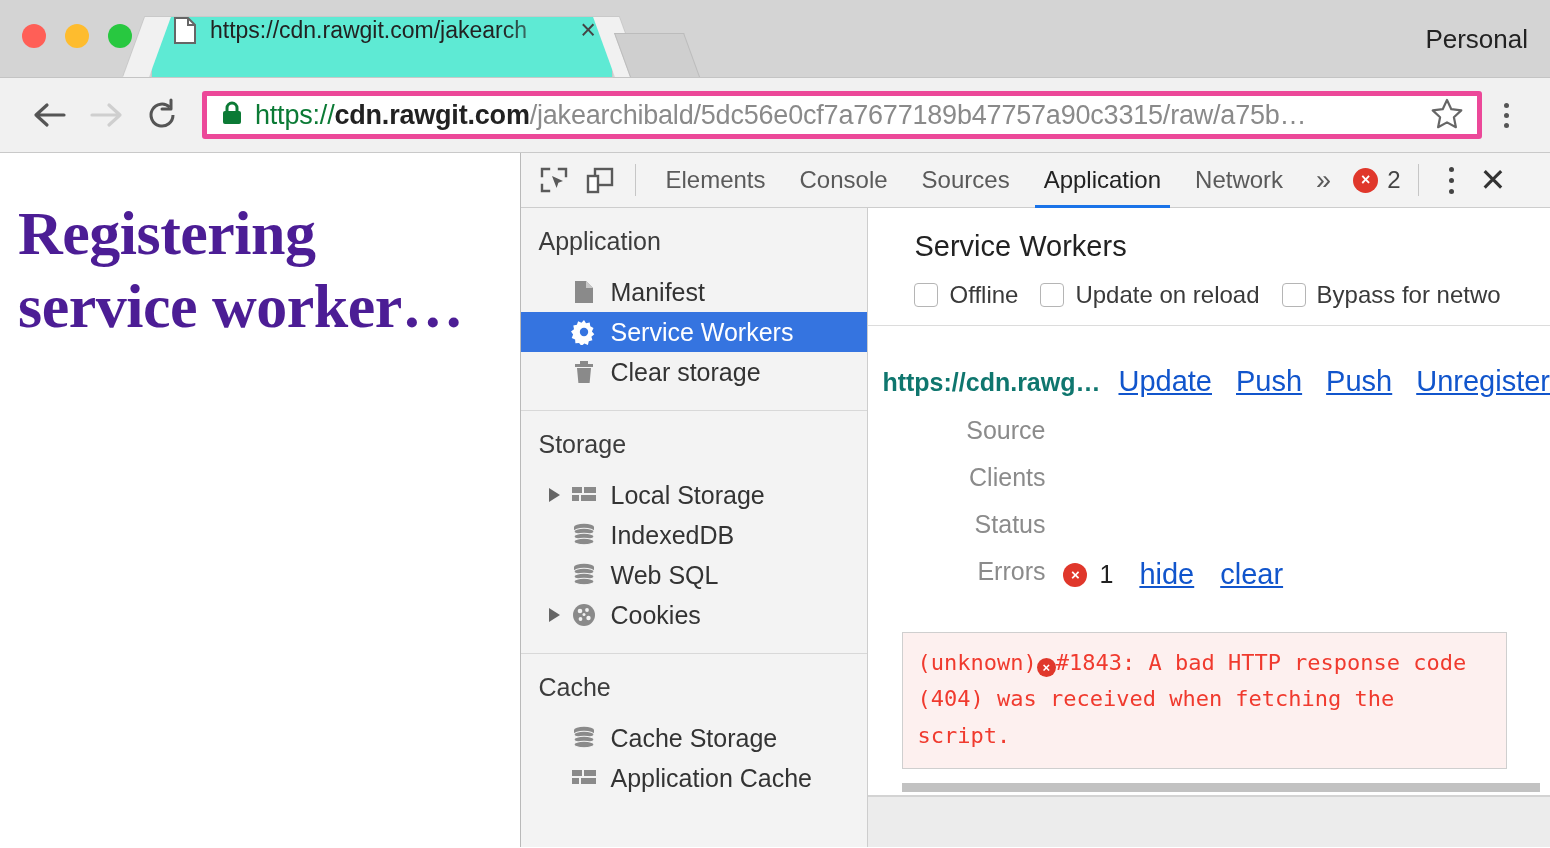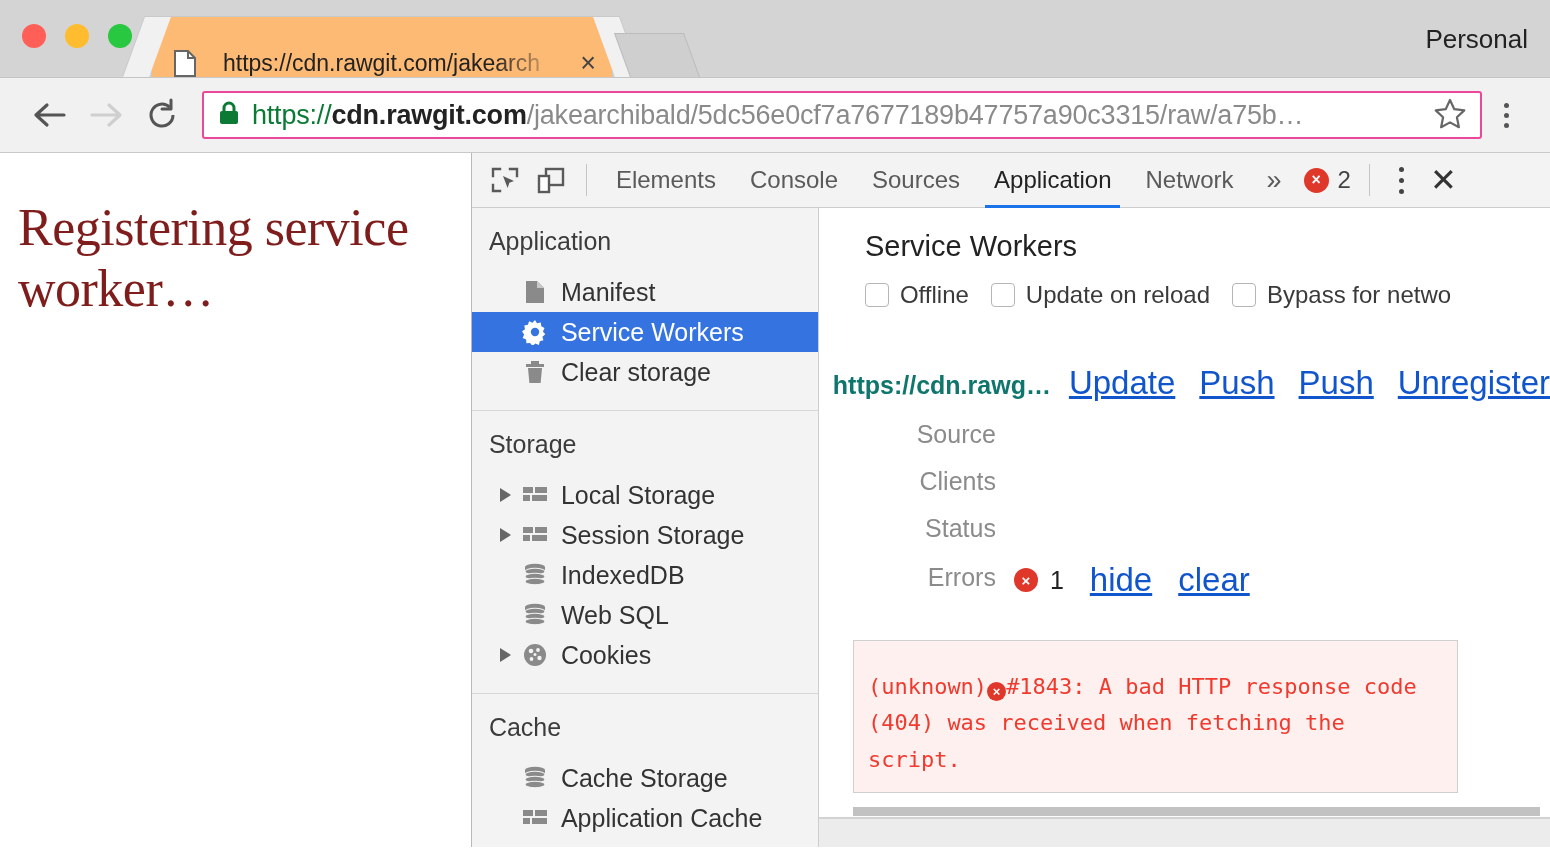--- a/index.html
+++ b/index.html
@@ -22,26 +22,25 @@
     display: flex; gap: 19px; align-items: center;
   }
   .light { width: 24px; height: 24px; border-radius: 50%; }
   .light.red { background: #ff5f57; }
   .light.yellow { background: #febc2e; }
   .light.green { background: #28c840; }
 
   .tab {
     position: absolute; left: 152px; bottom: 0;
     width: 460px; height: 60px;
-    background: #fdba74;
+    background: #5eead4;
     border-top-left-radius: 3px; border-top-right-radius: 3px;
-    display: flex; align-items: flex-end;
+    display: flex; align-items: flex-start;
     padding: 0 10px 0 22px;
     box-shadow: 0 0 0 1px #c9c9c9;
-    gap: 13px;
   }
   .tab:before, .tab:after {
     content: ""; position: absolute; bottom: 0;
     width: 26px; height: 60px; background: #f1f1f1;
   }
   .tab:before { left: -18px; transform: skewX(-20deg); box-shadow: -1px -1px 0 0 #c9c9c9; }
   .tab:after  { right: -18px; transform: skewX(20deg);  box-shadow:  1px -1px 0 0 #c9c9c9; }
 
   .tab-favicon {
     width: 22px; height: 27px; margin-right: 14px; flex: 0 0 auto;
@@ -74,21 +73,21 @@
   .navbar {
     height: 75px; background: #f1f1f1; display: flex; align-items: center;
     padding: 0 22px; border-bottom: 1px solid #c9c9c9; gap: 0;
   }
   .navbtn {
     width: 56px; height: 56px; display: flex; align-items: center;
     justify-content: center; flex: 0 0 auto;
   }
   .omnibox {
     flex: 1; height: 48px; margin-left: 12px; margin-right: 2px;
-    background: #fff; border: 2px solid #ec4899; border-radius: 3px;
+    background: #fff; border: 5px solid #ec4899; border-radius: 3px;
     display: flex; align-items: center; padding: 0 14px; gap: 12px;
     overflow: hidden;
   }
   .omnibox-url {
     font-size: 27px; white-space: nowrap; overflow: hidden; flex: 1;
     letter-spacing: -0.2px;
   }
   .url-scheme { color: #0b7a35; }
   .url-host { color: #222; font-weight: 600; }
   .url-path { color: #8a8a8a; }
@@ -100,22 +99,22 @@
   
   .viewport { display: flex; height: 694px; }
 
   .page {
     width: 535px; background: #fff; padding: 44px 30px 0 18px;
     position: relative; overflow: hidden;
     border-right: 1px solid #b9b9b9;
   }
   .page h1 {
     font-family: "Liberation Serif", serif;
-    font-size: 52px; font-weight: 400; line-height: 1.18;
-    color: #7f1d1d; letter-spacing: -0.5px;
+    font-size: 62px; font-weight: 700; line-height: 1.18;
+    color: #4c1d95; letter-spacing: -0.5px;
   }
 
   
   .devtools { flex: 1; display: flex; flex-direction: column; background: #fff; }
 
   .dt-toolbar {
     height: 55px; background: #f3f3f3; border-bottom: 1px solid #cdcdcd;
     display: flex; align-items: center; padding: 0 10px; gap: 0;
   }
   .dt-iconbtn {
@@ -186,33 +185,33 @@
   .sw-hr { height: 1px; background: #dcdcdc; }
 
   .sw-reg { padding: 30px 0 0 0; }
   .sw-row { display: flex; align-items: baseline; padding: 9px 0; }
   .sw-label {
     width: 195px; text-align: right; padding-right: 18px;
     font-size: 25px; color: #8b8b8b; flex: 0 0 auto;
   }
   .sw-label.scope { color: #0f766e; font-weight: 700; width: 250px; }
   .sw-links { display: flex; gap: 24px; }
-  .sw-link { font-size: 33px; color: #1155cc; text-decoration: underline; }
+  .sw-link { font-size: 29px; color: #1155cc; text-decoration: underline; }
   .sw-val { font-size: 25px; color: #222; }
   .err-inline { display: flex; align-items: center; gap: 12px; }
   .err-inline .err-dot2 {
     width: 24px; height: 24px; border-radius: 50%; background: #e0372b;
     color: #fff; font-size: 15px; display: flex; align-items: center;
     justify-content: center; font-weight: bold; flex: 0 0 auto;
   }
 
   .err-box {
     margin: 32px 0 12px 34px; margin-right: 0;
     background: #fdf0ef; border: 1px solid #cfcfcf;
-    padding: 28px 16px 14px 14px;
+    padding: 12px 16px 14px 14px;
     font-family: "DejaVu Sans Mono", monospace;
     font-size: 22px; line-height: 1.65; color: #f03a2e;
     width: 605px;
   }
   .err-box .inline-x {
     display: inline-flex; width: 19px; height: 19px; border-radius: 50%;
     background: #e0372b; color: #fff; font-size: 13px;
     align-items: center; justify-content: center; vertical-align: -2px;
     font-family: "Liberation Sans", sans-serif; font-weight: bold;
   }
@@ -393,32 +392,20 @@
                 <svg width="26" height="26" viewBox="0 0 26 26">
                   <rect x="1" y="5" width="10" height="6" fill="#8a8a8a"></rect>
                     <rect x="13" y="5" width="12" height="6" fill="#8a8a8a"></rect>
                   <rect x="1" y="13" width="7" height="6" fill="#8a8a8a"></rect>
                     <rect x="10" y="13" width="15" height="6" fill="#8a8a8a"></rect>
                 </svg>
               </span>
               <span>Local Storage</span>
             </div>
 
-            <div class="sb-item has-arrow">
-              <span class="arrow"></span>
-              <span class="sb-ico">
-                <svg width="26" height="26" viewBox="0 0 26 26">
-                  <rect x="1" y="5" width="10" height="6" fill="#8a8a8a"></rect>
-                    <rect x="13" y="5" width="12" height="6" fill="#8a8a8a"></rect>
-                  <rect x="1" y="13" width="7" height="6" fill="#8a8a8a"></rect>
-                    <rect x="10" y="13" width="15" height="6" fill="#8a8a8a"></rect>
-                </svg>
-              </span>
-              <span>Session Storage</span>
-            </div>
 
             <div class="sb-item">
               <span class="sb-ico">
                 <svg width="26" height="26" viewBox="0 0 26 26">
                   <ellipse cx="13" cy="5" rx="10" ry="3.2" fill="#8a8a8a"></ellipse>
                   <rect x="3" y="5" width="20" height="4" fill="#8a8a8a"></rect>
                   <ellipse cx="13" cy="9.5" rx="10" ry="3.2" fill="#8a8a8a" stroke="#f3f3f3" stroke-width="1.1"></ellipse>
                   <ellipse cx="13" cy="14.5" rx="10" ry="3.2" fill="#8a8a8a" stroke="#f3f3f3" stroke-width="1.1"></ellipse>
                   <ellipse cx="13" cy="19.5" rx="10" ry="3.2" fill="#8a8a8a" stroke="#f3f3f3" stroke-width="1.1"></ellipse>
                 </svg>

